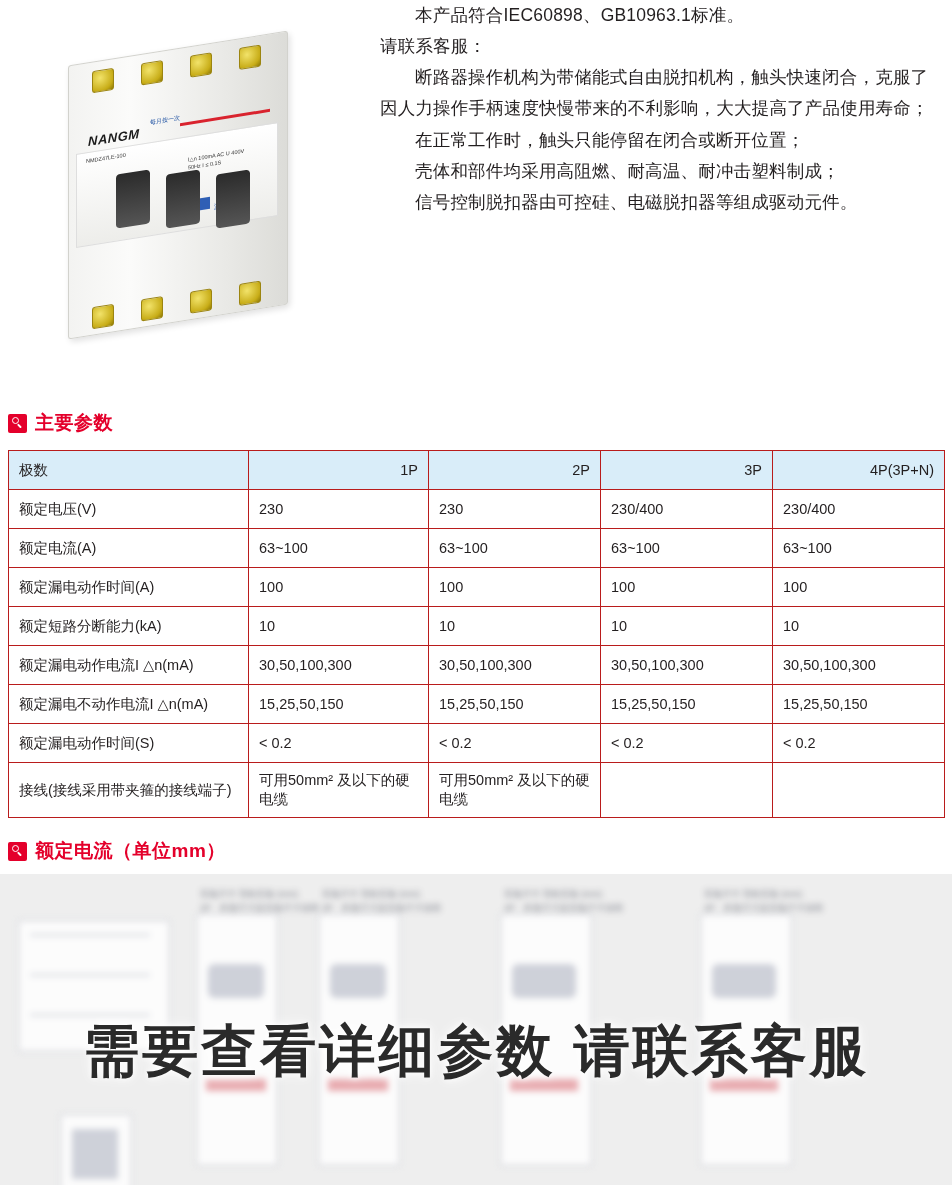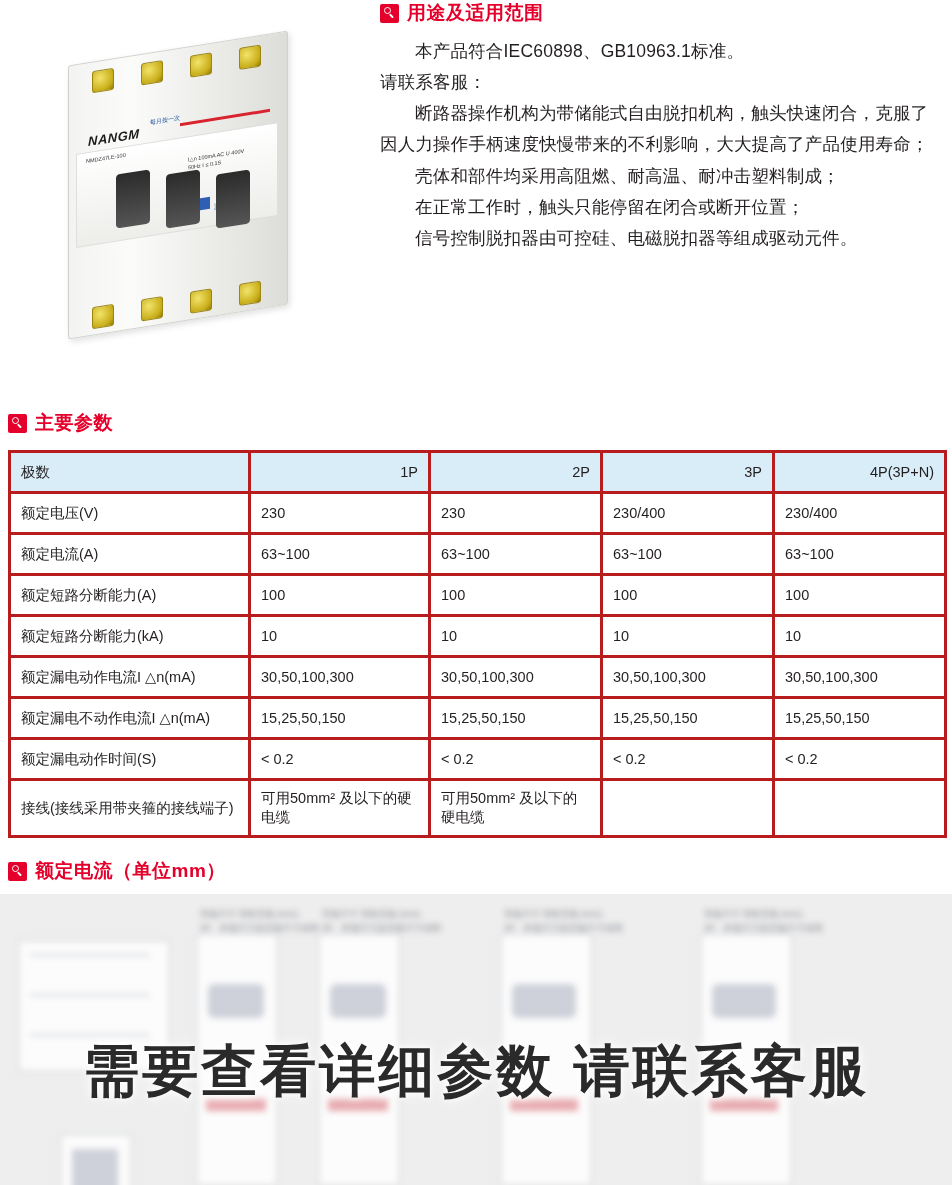--- a/index.html
+++ b/index.html
@@ -221,21 +221,21 @@
   .params-head {
     margin: 10px 0 14px 8px;
   }
   table.params {
     border-collapse: collapse;
     width: 936px;
     margin-left: 8px;
     table-layout: fixed;
   }
   table.params th, table.params td {
-    border: 3px solid #b91c1c;
+    border: 1px solid #b91c1c;
     font-size: 14.5px;
     padding: 8px 10px;
     color: #231f20;
     height: 22px;
   }
   table.params thead th {
     background: #d9edf9;
     font-weight: normal;
     text-align: left;
   }
@@ -321,30 +321,26 @@
       <div class="term-bot">
         <div class="screw"></div>
         <div class="screw"></div>
         <div class="screw"></div>
         <div class="screw"></div>
       </div>
     </div>
   </div>
 
   <div class="desc-col">
-    <div class="section-head desc-head">
-      <span class="sec-icon"></span>
-      <span class="sec-title">用途及适用范围</span>
-    </div>
     <div class="desc-body">
       <p class="indent2">本产品符合IEC60898、GB10963.1标准。</p>
       <p>请联系客服：</p>
       <p class="indent2">断路器操作机构为带储能式自由脱扣机构，触头快速闭合，克服了因人力操作手柄速度快慢带来的不利影响，大大提高了产品使用寿命；</p>
+      <p class="indent2">在正常工作时，触头只能停留在闭合或断开位置；</p>
       <p class="indent2">壳体和部件均采用高阻燃、耐高温、耐冲击塑料制成；</p>
-      <p class="indent2">在正常工作时，触头只能停留在闭合或断开位置；</p>
       <p class="indent2">信号控制脱扣器由可控硅、电磁脱扣器等组成驱动元件。</p>
     </div>
   </div>
 </div>
 
 <div class="section-head params-head">
   <span class="sec-icon"></span>
   <span class="sec-title">主要参数</span>
 </div>
 
@@ -374,21 +370,21 @@
       <td class="val">230/400</td>
     </tr>
     <tr>
       <td class="lbl">额定电流(A)</td>
       <td class="val">63~100</td>
       <td class="val">63~100</td>
       <td class="val">63~100</td>
       <td class="val">63~100</td>
     </tr>
     <tr>
-      <td class="lbl">额定短路分断能力(A)</td>
+      <td class="lbl">额定漏电动作时间(A)</td>
       <td class="val">100</td>
       <td class="val">100</td>
       <td class="val">100</td>
       <td class="val">100</td>
     </tr>
     <tr>
       <td class="lbl">额定短路分断能力(kA)</td>
       <td class="val">10</td>
       <td class="val">10</td>
       <td class="val">10</td>

